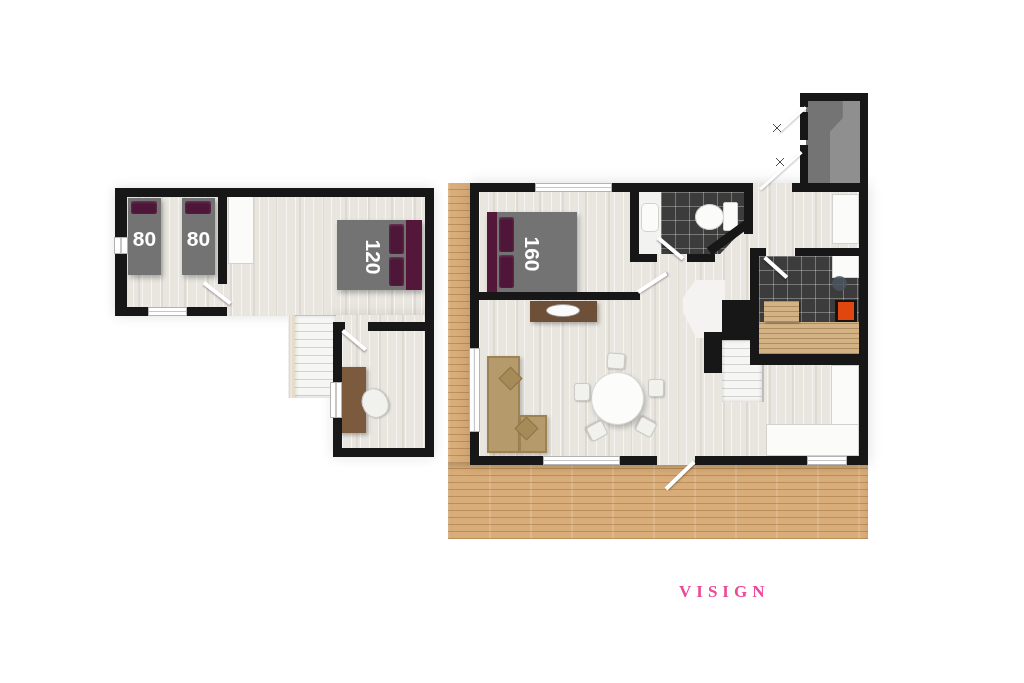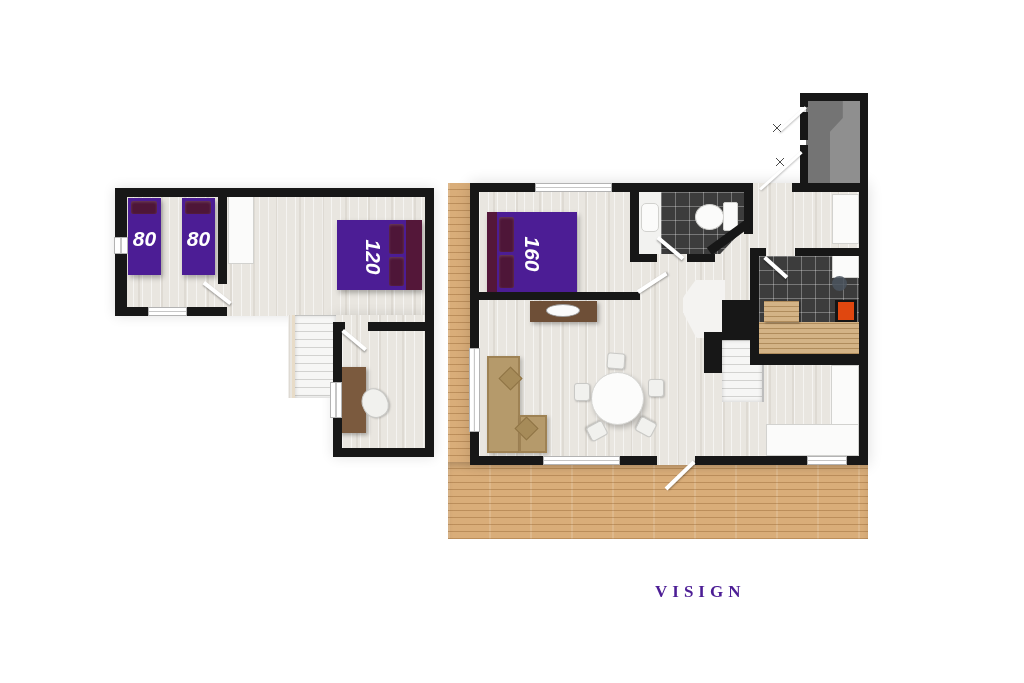--- a/index.html
+++ b/index.html
@@ -19,43 +19,43 @@
   .tiles{position:absolute;background-color:#3c3c3c;
      background-image:linear-gradient(rgba(255,255,255,.30) 1px,transparent 1px),
                       linear-gradient(90deg,rgba(255,255,255,.30) 1px,transparent 1px);
      background-size:14px 14px;}
   .bench{position:absolute;background:#d3b386;
      background-image:repeating-linear-gradient(0deg,rgba(122,82,30,.40) 0 1px,transparent 1px 5px);}
   .whitefurn{position:absolute;background:#fbfbfa;border:1px solid #d2d2cf;box-sizing:border-box;}
   .stairs{position:absolute;background:#f6f6f5;
      background-image:repeating-linear-gradient(180deg,#d2d2d0 0 1px,transparent 1px 8px);
      box-shadow:inset 0 0 4px rgba(0,0,0,.18);}
-  .bed{position:absolute;background:#4c1d95;box-shadow:2px 3px 5px rgba(0,0,0,.28);font-style:italic;}
+  .bed{position:absolute;background:#737373;box-shadow:2px 3px 5px rgba(0,0,0,.28);}
   .pillow{position:absolute;background:#4e1638;border-radius:2px;
      box-shadow:inset 0 1px 3px rgba(255,255,255,.18);}
   .headboard{position:absolute;background:#541739;}
   .bed-label{position:absolute;left:50%;top:53%;transform:translate(-50%,-50%);
      color:#fff;font-weight:bold;font-size:21px;white-space:nowrap;}
   .bed-label.rot90{transform:translate(-50%,-50%) rotate(90deg);}
   .leaf{position:absolute;height:4px;background:#fff;box-shadow:1px 1px 2px rgba(0,0,0,.35);}
   .swingline{position:absolute;height:3px;background:#fff;box-shadow:0 1px 2px rgba(0,0,0,.25);}
   .sofa{position:absolute;background:#b59a6b;
      box-shadow:inset 0 0 0 2px rgba(100,70,25,.28),2px 2px 4px rgba(0,0,0,.22);}
   .cushion{position:absolute;background:#a68b59;border:1px solid #8f7446;box-sizing:border-box;
      transform:rotate(45deg);}
   .chair{position:absolute;background:#f1f1ee;border:1px solid #c9c9c6;border-radius:3px;
      box-shadow:1px 1px 2px rgba(0,0,0,.2);}
   .xmark{position:absolute;width:8px;height:8px;
      background:linear-gradient(45deg,transparent 44%,#4a4a4a 44% 56%,transparent 56%),
                 linear-gradient(-45deg,transparent 44%,#4a4a4a 44% 56%,transparent 56%);}
   .desk{position:absolute;background:#7b5a3e;box-shadow:2px 2px 4px rgba(0,0,0,.3);}
   #disclaimer{position:absolute;left:0;top:566px;width:1024px;text-align:center;
      color:#9b9b9b;font-size:11.5px;letter-spacing:.2px;}
-  #watermark{position:absolute;left:655px;top:582px;width:120px;
-     color:#4c1d95;font-family:"Liberation Serif",serif;font-weight:bold;
+  #watermark{position:absolute;left:679px;top:582px;width:120px;
+     color:#ec4899;font-family:"Liberation Serif",serif;font-weight:bold;
      font-size:17px;letter-spacing:5px;}
 </style>
 </head>
 <body>
 
 <div id="canvas">
 
   <div>
     <div class="floor" style="left:115px;top:188px;width:319px;height:128px;box-shadow:0 0 12px rgba(0,0,0,.12);"></div>
     <div class="floor" style="left:288px;top:315px;width:45px;height:83px;"></div>

